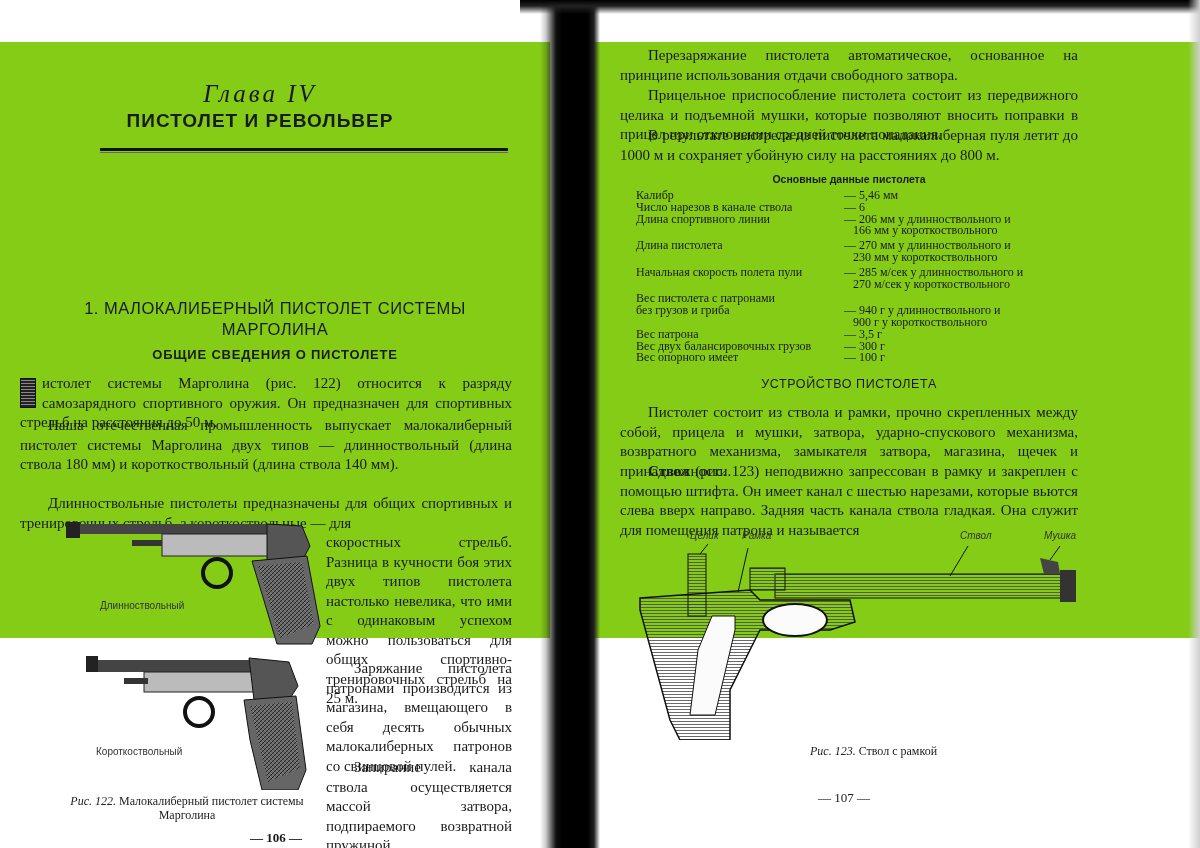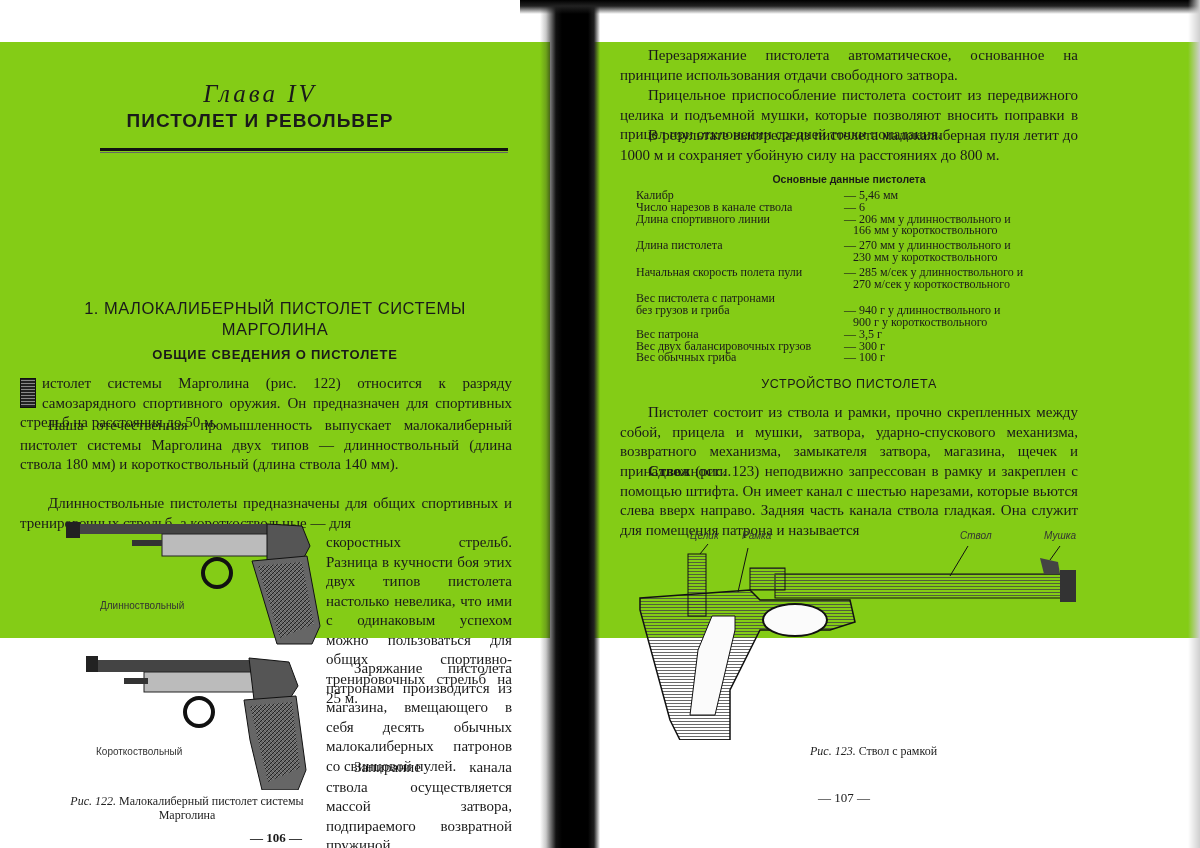--- a/index.html
+++ b/index.html
@@ -178,21 +178,21 @@
   </div>
   <div class="spec-row">
     <span class="spec-label">Вес патрона</span>
     <span class="spec-value">— 3,5 г</span>
   </div>
   <div class="spec-row">
     <span class="spec-label">Вес двух балансировочных грузов</span>
     <span class="spec-value">— 300 г</span>
   </div>
   <div class="spec-row">
-    <span class="spec-label">Вес обычных гриба</span>
+    <span class="spec-label">Вес опорного имеет</span>
     <span class="spec-value">— 100 г</span>
   </div>
 </div>
 
 <div class="sec2-title">УСТРОЙСТВО ПИСТОЛЕТА</div>
 <div class="rp-text body-text indent" style="top:403px;">Пистолет состоит из ствола и рамки, прочно скрепленных между собой, прицела и мушки, затвора, ударно-спускового механизма, возвратного механизма, замыкателя затвора, магазина, щечек и принадлежности.</div>
 <div class="rp-text body-text indent" style="top:462px;">
   <b class="term">Ствол</b><span> (рис. 123) неподвижно запрессован в рамку и закреплен с помощью штифта. Он имеет канал с шестью нарезами, которые вьются слева вверх направо. Задняя часть канала ствола гладкая. Она служит для помещения патрона и называется</span>
 </div>
 

